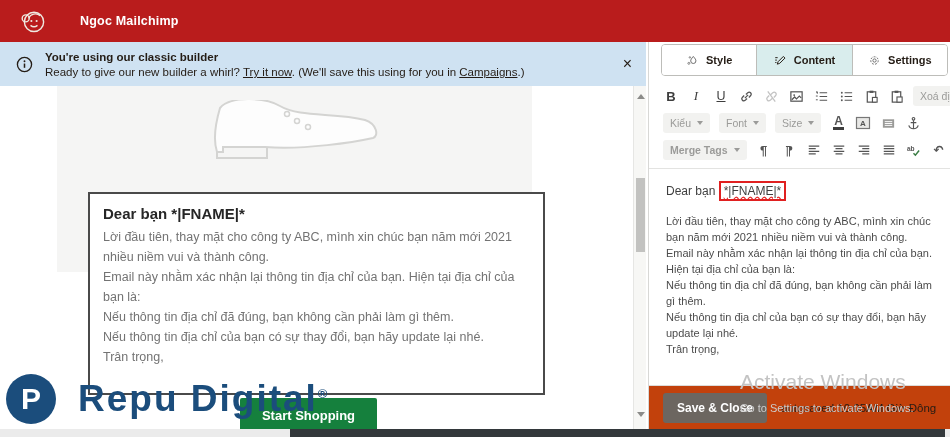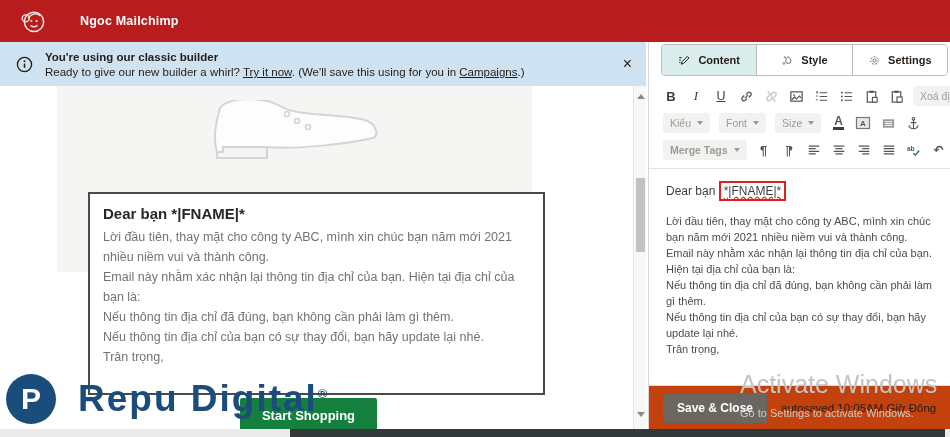--- a/index.html
+++ b/index.html
@@ -95,21 +95,21 @@
   .editor p { font-size:11px; color:#4c4c4c; line-height:16px; }
 
   .panel-foot { position:absolute; left:0; bottom:8px; width:302px; height:44px; border-top:1px solid #dcdcda;
                 background:#c2410c; display:flex; align-items:center; padding-left:14px; }
   .save-btn { background:#6c6660; color:#fff; border:none; border-radius:3px; font-family:inherit;
               font-size:12px; font-weight:bold; padding:8px 14px; cursor:pointer; }
   .autosaved { margin-left:14px; font-size:11.5px; color:#241c15; }
 
   
   .winmark { position:absolute; left:740px; top:370px; z-index:6; pointer-events:none; }
-  .winmark .l1 { font-size:25px; color:#c3c3c3; }
+  .winmark .l1 { font-size:21px; color:#c3c3c3; }
   .winmark .l2 { font-size:11px; color:#cdcdcd; margin-top:8px; }
 
   
   .hscroll { position:absolute; left:0; top:429px; width:950px; height:8px; background:#ebebeb; z-index:40; }
   .hthumb { position:absolute; left:290px; top:0; width:655px; height:8px; background:#33383b; }
 </style>
 </head>
 <body>
 
 <div id="app">
@@ -174,34 +174,34 @@
 
   <div class="vscroll">
     <i class="varrow up"></i>
     <div class="vthumb"></div>
     <i class="varrow down"></i>
   </div>
 
   <div class="panel">
 
     <div class="tabs">
-      <div class="tab active">
-        <svg width="13" height="13" viewBox="0 0 16 16">
-          <path d="M4 12.5l1-3 6.5-6.5 2 2L7 11.5l-3 1z" fill="none" stroke="#241c15" stroke-width="1.2"></path>
-          <path d="M1.5 4.5h3M1.5 7.5h2M1.5 10.5h1.5" stroke="#241c15" stroke-width="1.2"></path>
-        </svg>
-        <span>Content</span>
-      </div>
       <div class="tab">
         <svg width="13" height="13" viewBox="0 0 16 16">
           <path d="M9 3c2 2.5 3.2 3.8 3.2 5.5a3.2 3.2 0 11-6.4 0C5.8 6.8 7 5.5 9 3z" fill="none" stroke="#6b6b6b" stroke-width="1.2"></path>
           <circle cx="3.5" cy="11.5" r="1.2" fill="none" stroke="#6b6b6b" stroke-width="1"></circle>
           <circle cx="4.8" cy="4.2" r=".9" fill="none" stroke="#6b6b6b" stroke-width="1"></circle>
         </svg>
         <span>Style</span>
+      </div>
+      <div class="tab active">
+        <svg width="13" height="13" viewBox="0 0 16 16">
+          <path d="M4 12.5l1-3 6.5-6.5 2 2L7 11.5l-3 1z" fill="none" stroke="#241c15" stroke-width="1.2"></path>
+          <path d="M1.5 4.5h3M1.5 7.5h2M1.5 10.5h1.5" stroke="#241c15" stroke-width="1.2"></path>
+        </svg>
+        <span>Content</span>
       </div>
       <div class="tab">
         <svg width="13" height="13" viewBox="0 0 16 16">
           <circle cx="8" cy="8" r="2" fill="none" stroke="#6b6b6b" stroke-width="1.2"></circle>
           <circle cx="8" cy="8" r="4.6" fill="none" stroke="#6b6b6b" stroke-width="1.2" stroke-dasharray="2.4 1.6"></circle>
         </svg>
         <span>Settings</span>
       </div>
     </div>
 

